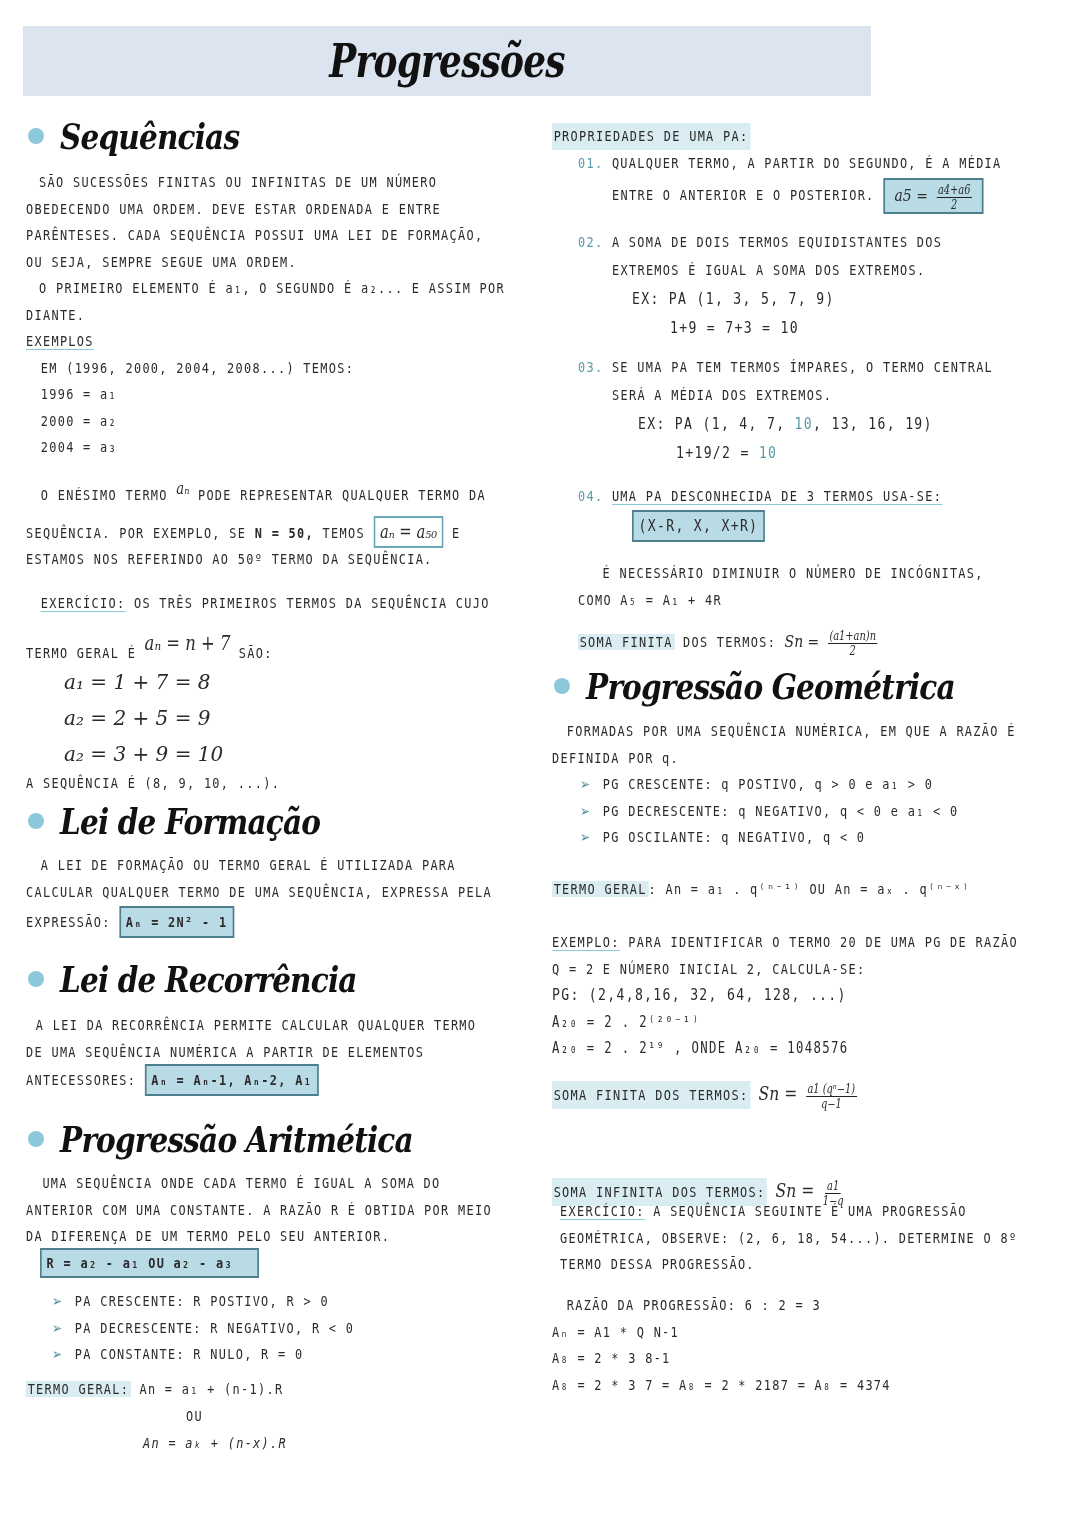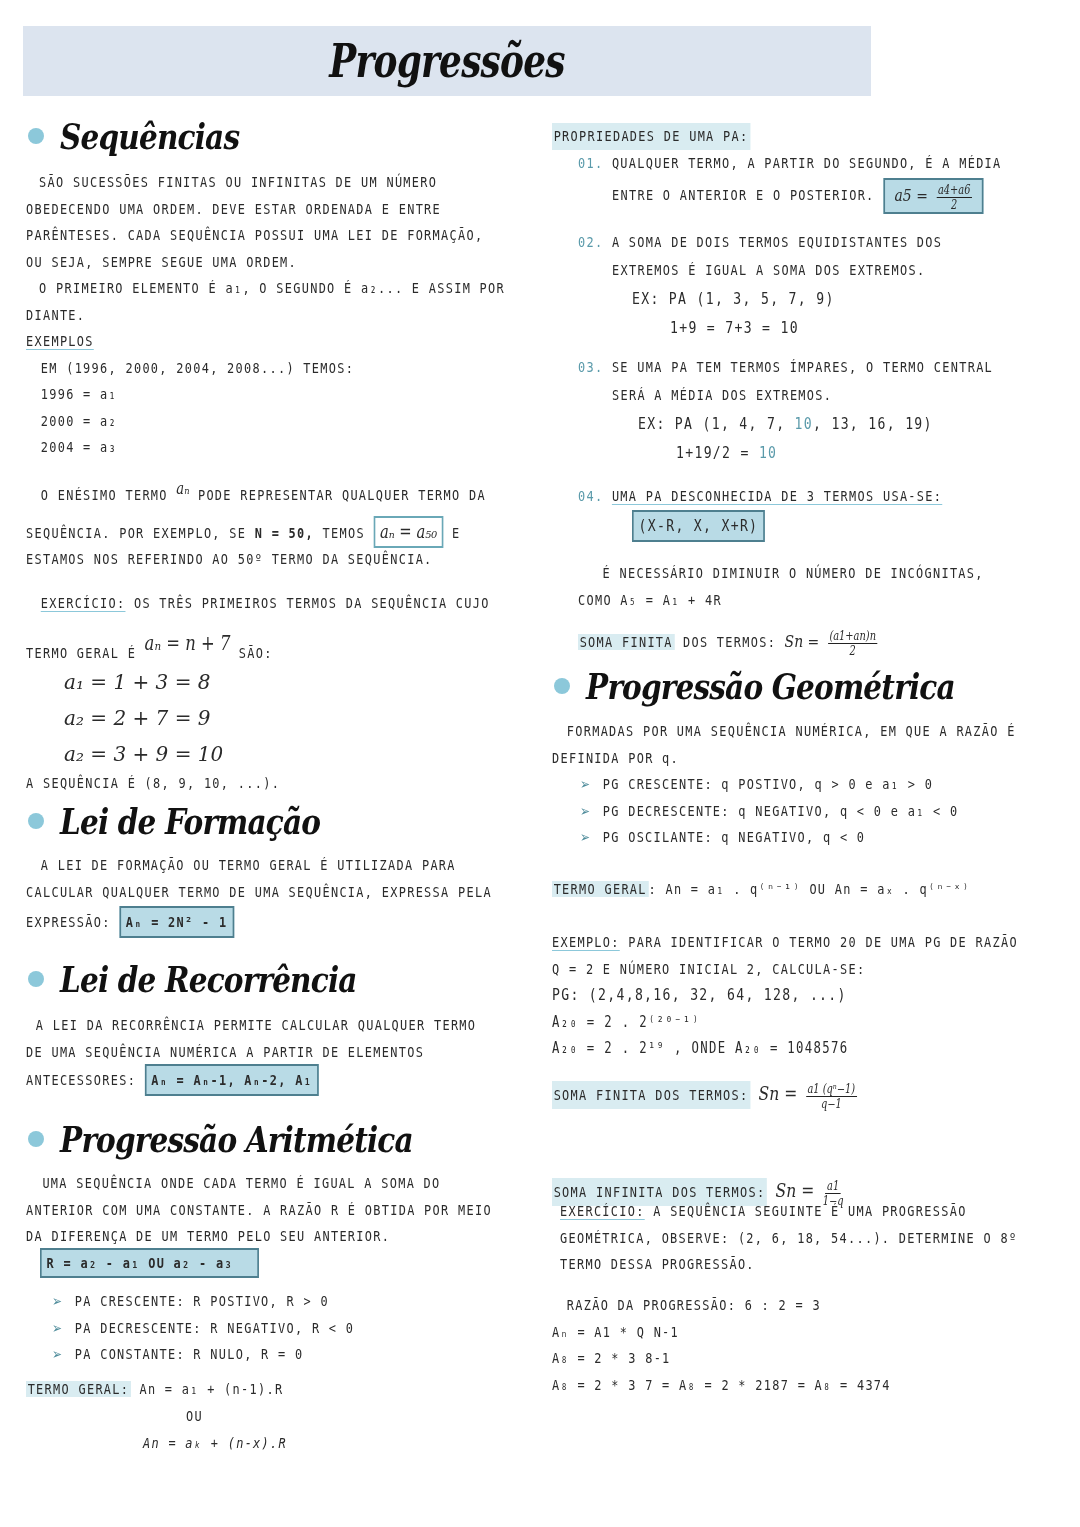--- a/index.html
+++ b/index.html
@@ -86,22 +86,22 @@
     </span>
   </div>
   <div class="abs t" style="left:26px; top:630px;">
     <span class="narrow">
       <span>TERMO GERAL É</span>
       <span class="math" style="font-size:20px; vertical-align:8px;">aₙ = n + 7</span>
       <span>SÃO:</span>
     </span>
   </div>
   <div class="abs math" style="left:64px; top:664px; font-size:20px; line-height:36px; font-style:italic;">
-    <div>a₁ = 1 + 3 = 8</div>
-    <div>a₂ = 2 + 7 = 9</div>
+    <div>a₁ = 1 + 7 = 8</div>
+    <div>a₂ = 2 + 5 = 9</div>
     <div>a₂ = 3 + 9 = 10</div>
   </div>
   <div class="abs t" style="left:26px; top:770px;">
     <span class="narrow">A SEQUÊNCIA É (8, 9, 10, ...).</span>
   </div>
 
   <div class="abs h2" style="left:28px; top:800px;">
     <span class="dot"></span>
     <span class="lbl">Lei de Formação</span>
   </div>

